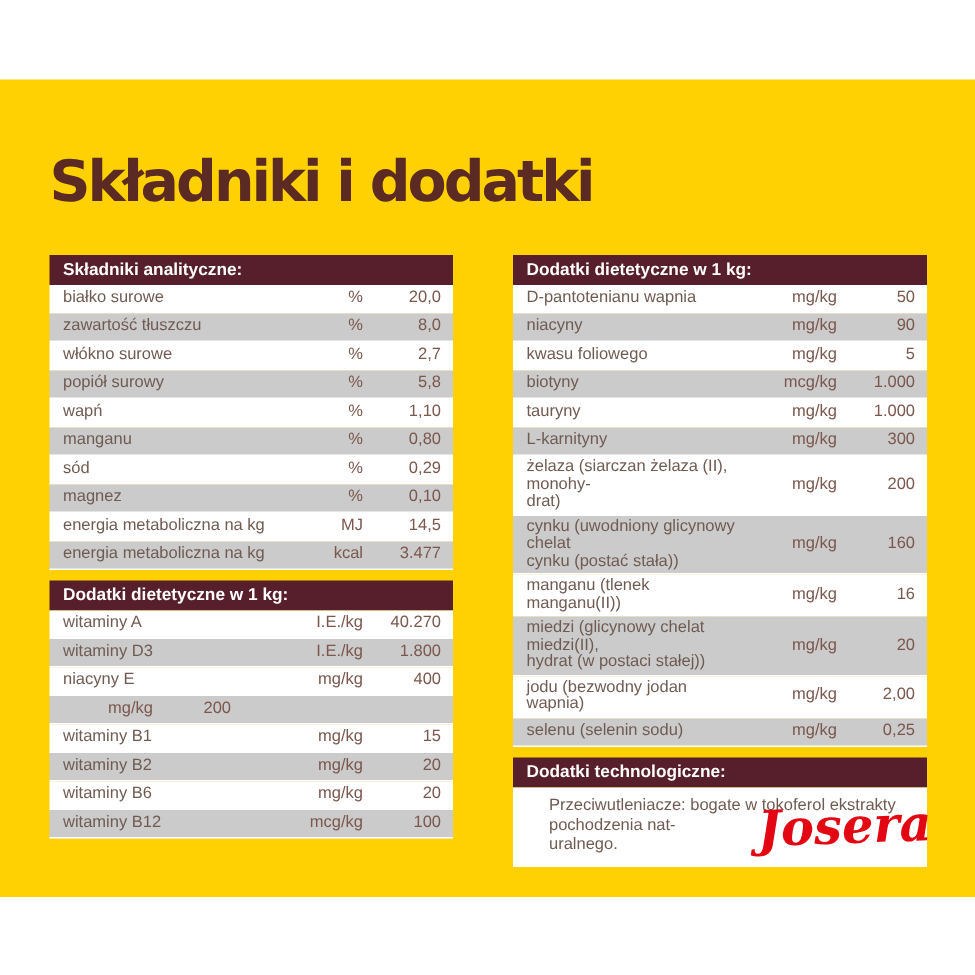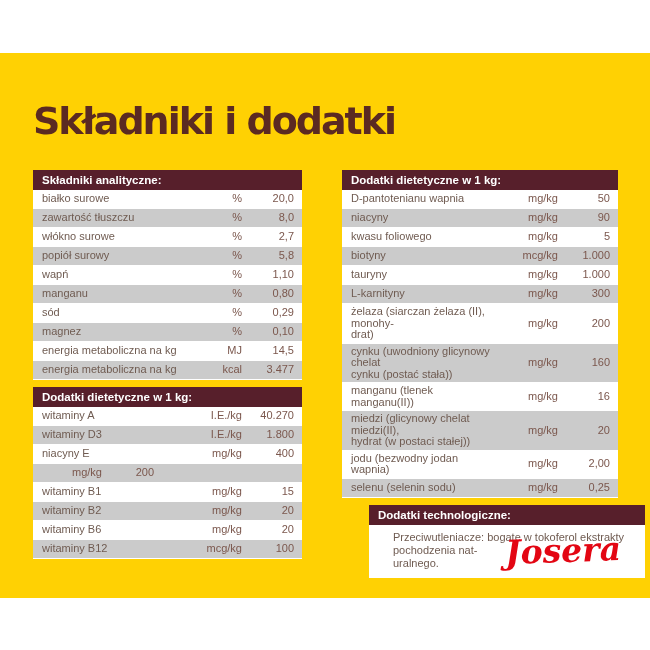--- a/index.html
+++ b/index.html
@@ -34,21 +34,21 @@
   .tbody > div.row:nth-of-type(even){background:#cbcbcb;}
   .row{
     display:flex;align-items:center;
     min-height:18px;border-bottom:1px solid #ffffff;
     padding:0 8px 0 9px;
     font-size:11px;line-height:11.5px;color:#6f5b51;
   }
   .row .label{flex:1;padding:2px 4px 2px 0;white-space:pre-line;}
   .row .unit{width:60px;text-align:right;color:#7b574d;}
   .row .value{width:52px;text-align:right;color:#7b574d;}
-  .tech-section{margin-top:12px;margin-left:27px;}
+  .tech-section{margin-top:12px;}
   .tech-body{
     background:#ffffff;color:#6f5b51;
     font-size:11px;line-height:13px;
     padding:6px 10px 8px 24px;
     white-space:pre-line;
   }
   .josera-logo{
     position:absolute;left:505px;top:531px;width:120px;
     font-family:"DejaVu Serif", serif;
     font-style:italic;font-weight:bold;

